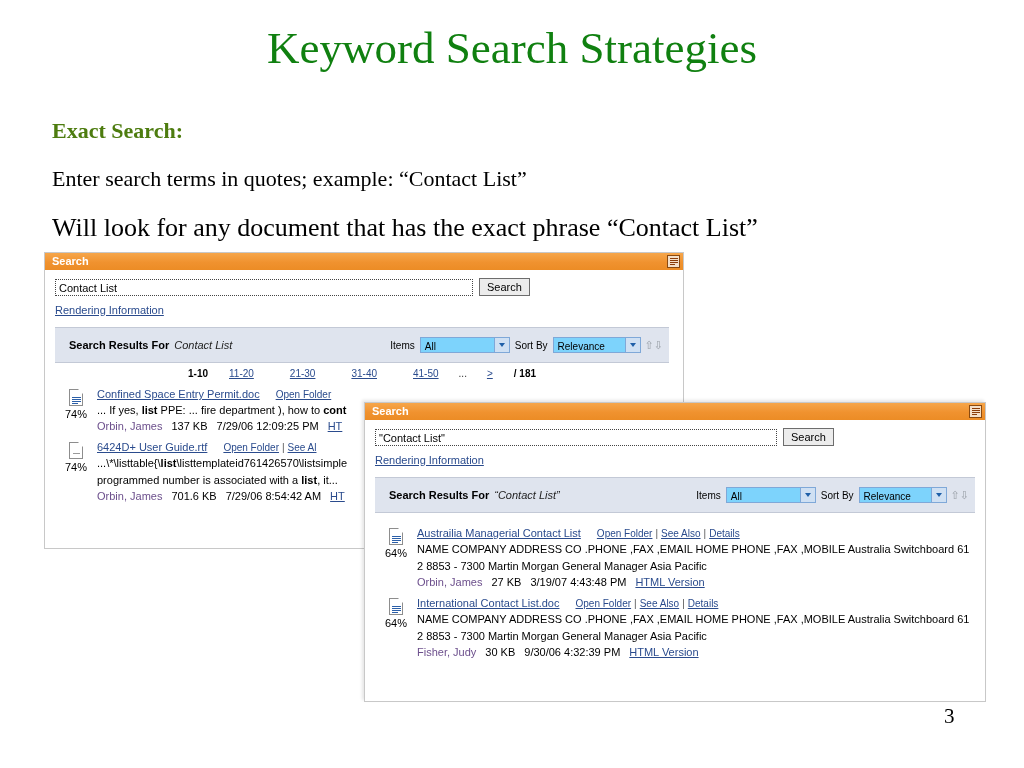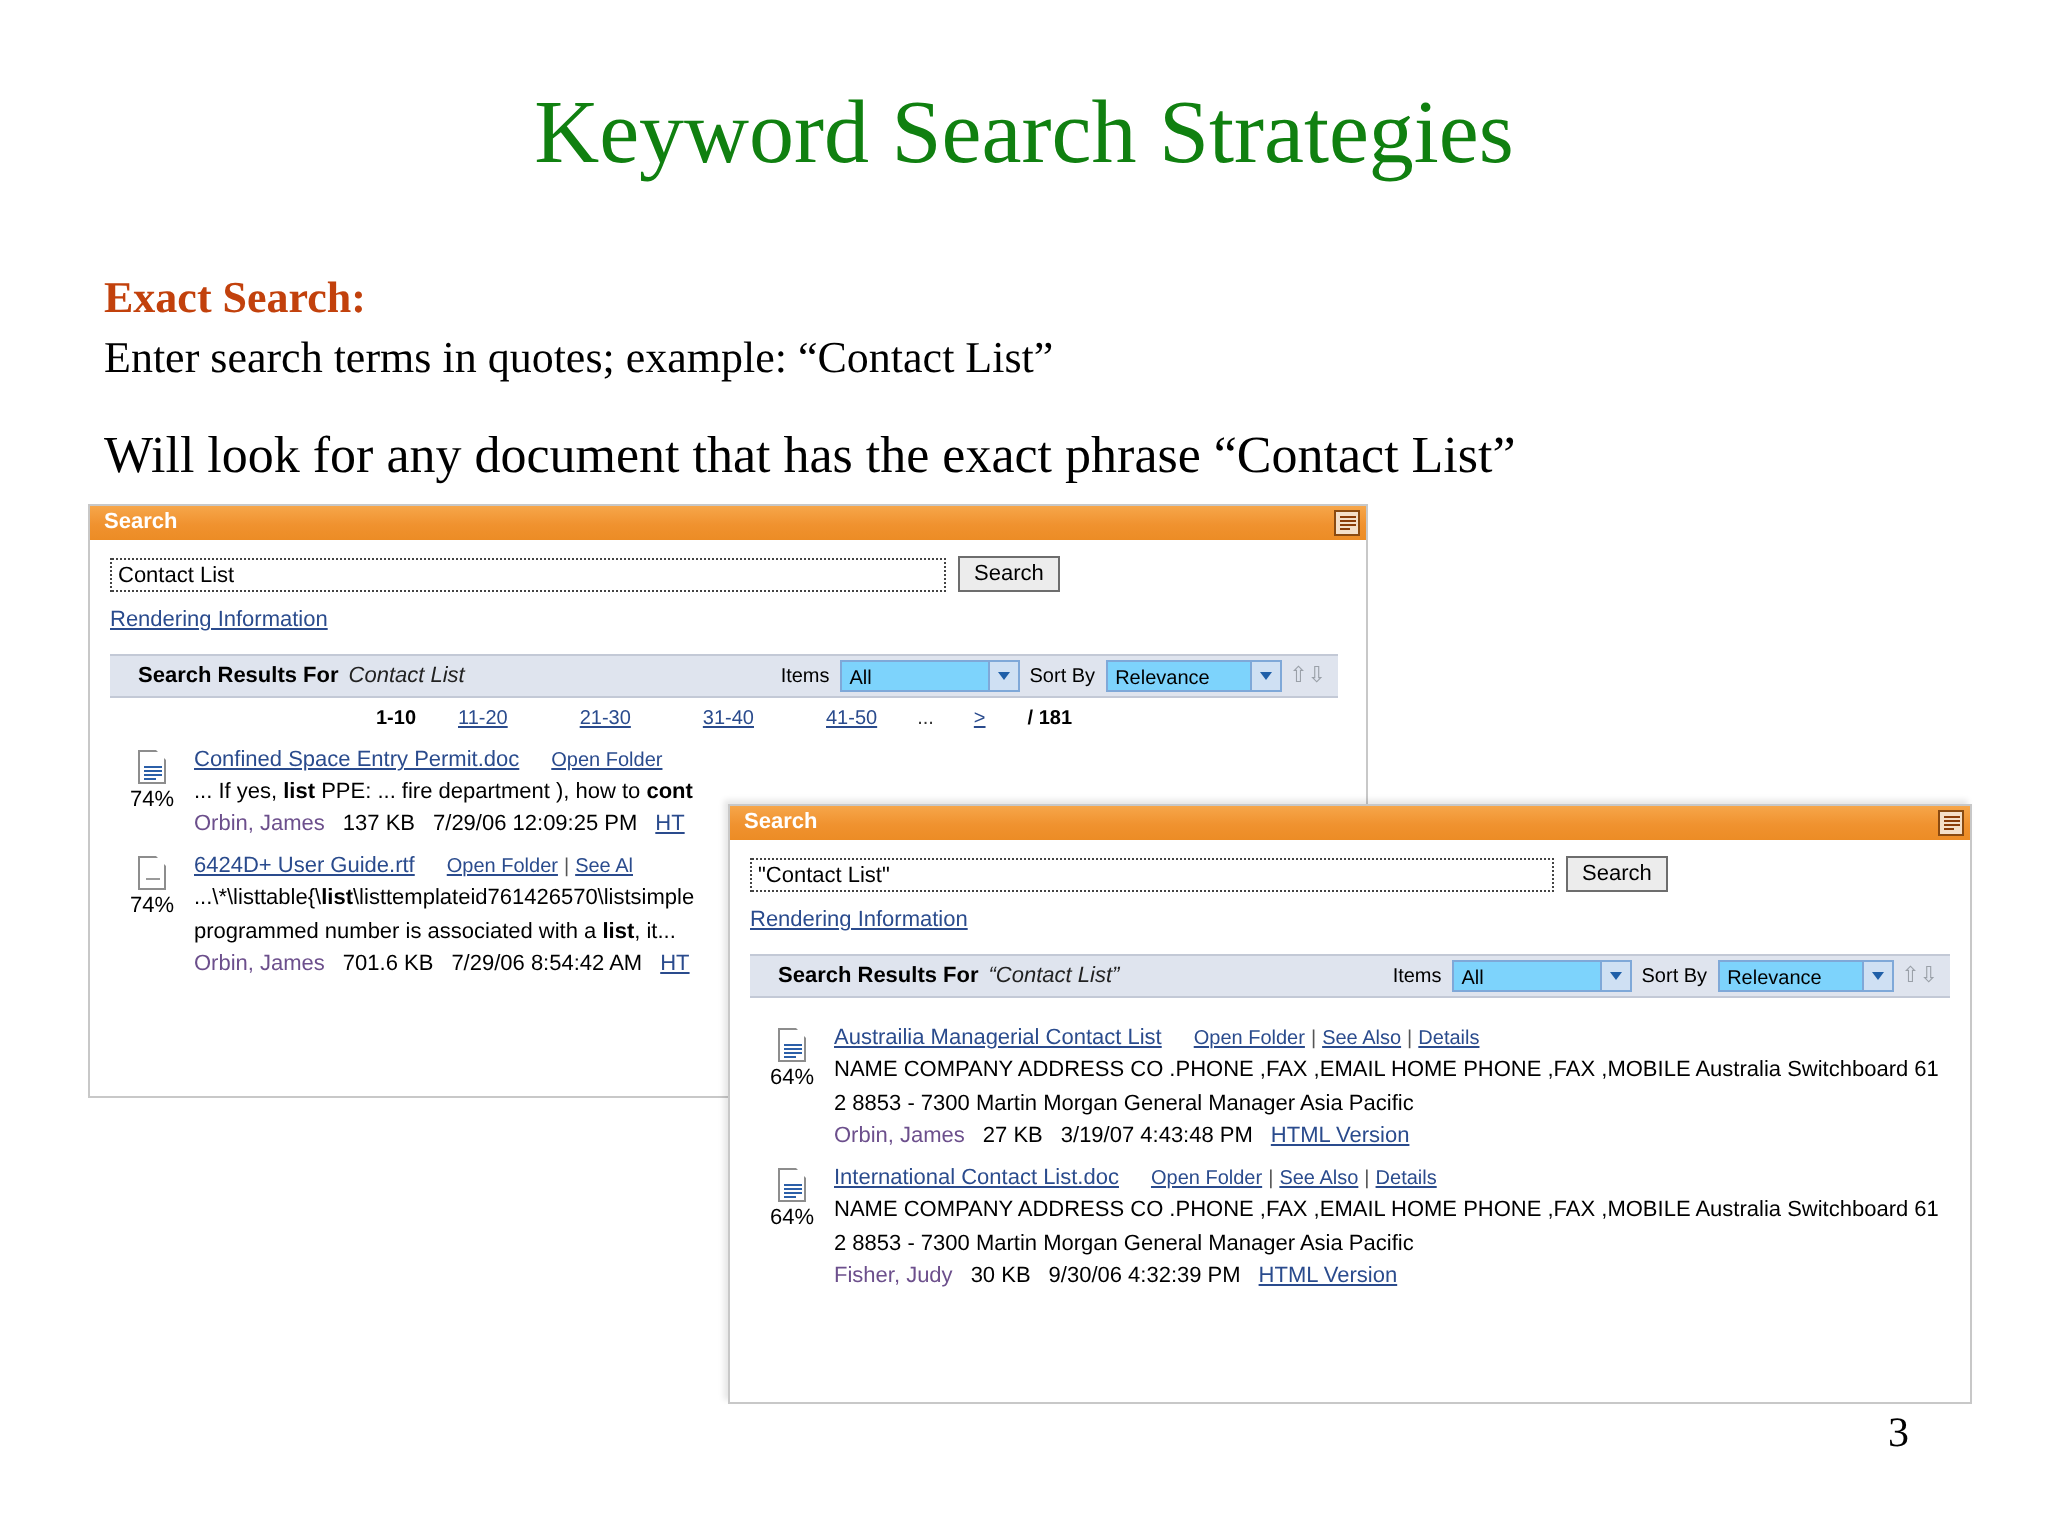--- a/index.html
+++ b/index.html
@@ -11,39 +11,38 @@
     height: 768px;
     background: #ffffff;
     font-family: "Liberation Serif", serif;
     position: relative;
     overflow: hidden;
   }
 
   
   .slide-title {
     position: absolute;
-    top: 40px;
+    top: 22px;
     left: 0;
     width: 1024px;
     text-align: center;
     font-family: "Liberation Serif", serif;
     font-size: 45px;
     color: #108010;
     letter-spacing: 0px;
     white-space: nowrap;
   }
   .subhead {
     position: absolute;
     top: 118px;
     left: 52px;
     font-family: "Liberation Serif", serif;
     font-size: 22px;
     font-weight: bold;
-    color: #c2410c;
-    margin-top: 18px;
+    color: #4d7c0f;
   }
   .body-line1 {
     position: absolute;
     top: 166px;
     left: 52px;
     font-size: 22px;
     color: #000000;
   }
   .body-line2 {
     position: absolute;
@@ -153,21 +152,21 @@
     margin-top: 8px;
     font-size: 11px;
   }
 
   
   .results-header {
     margin-top: 9px;
     background: #dfe4ee;
     border-top: 1px solid #c3c9d6;
     border-bottom: 1px solid #c3c9d6;
-    height: 22px;
+    height: 36px;
     display: flex;
     align-items: center;
     padding: 0 6px 0 14px;
     box-sizing: border-box;
   }
   .rh-label {
     font-size: 11px;
     font-weight: bold;
     color: #000000;
   }

